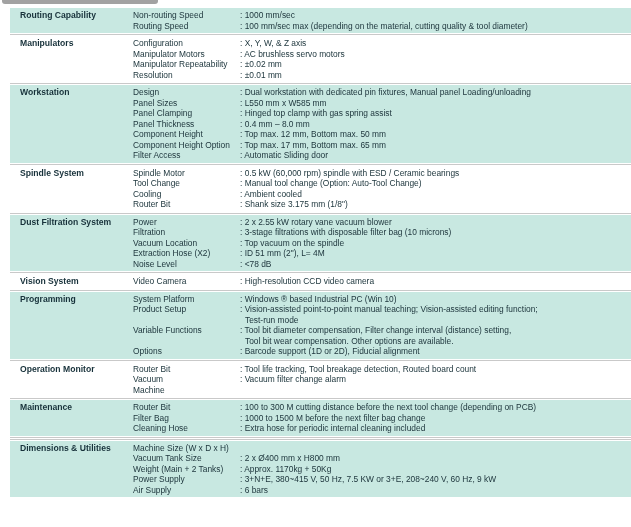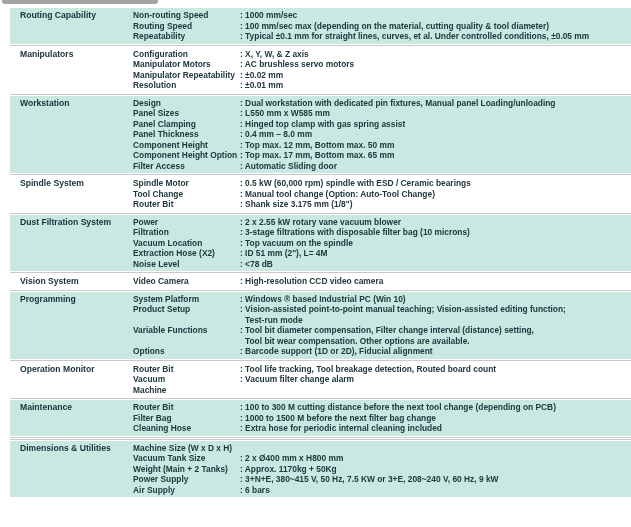--- a/index.html
+++ b/index.html
@@ -50,21 +50,20 @@
   .cat {
     width: 113px;
     flex: 0 0 113px;
     font-weight: bold;
     font-size: 8.6px;
     color: #17313a;
   }
   .content {
     flex: 1 1 auto;
     min-width: 0;
-    font-weight: bold;
   }
   .row {
     display: flex;
     align-items: flex-start;
   }
   .attr {
     width: 107px;
     flex: 0 0 107px;
   }
   .val {
@@ -95,26 +94,20 @@
     <div class="val">
             <div class="val-line">: 1000 mm/sec</div>
           </div>
   </div>
         <div class="row">
     <div class="attr">Routing Speed</div>
     <div class="val">
             <div class="val-line">: 100 mm/sec max (depending on the material, cutting quality &amp; tool diameter)</div>
           </div>
   </div>
-        <div class="row">
-    <div class="attr">Repeatability</div>
-    <div class="val">
-            <div class="val-line">: Typical ±0.1 mm for straight lines, curves, et al. Under controlled conditions, ±0.05 mm</div>
-          </div>
-  </div>
       </div>
   </div>
     <div class="sep"></div>
     <div class="section">
     <div class="cat">Manipulators</div>
     <div class="content">
         <div class="row">
     <div class="attr">Configuration</div>
     <div class="val">
             <div class="val-line">: X, Y, W, &amp; Z axis</div>
@@ -198,20 +191,26 @@
             <div class="val-line">: 0.5 kW (60,000 rpm) spindle with ESD / Ceramic bearings</div>
           </div>
   </div>
         <div class="row">
     <div class="attr">Tool Change</div>
     <div class="val">
             <div class="val-line">: Manual tool change (Option: Auto-Tool Change)</div>
           </div>
   </div>
         <div class="row">
+    <div class="attr">Cooling</div>
+    <div class="val">
+            <div class="val-line">: Ambient cooled</div>
+          </div>
+  </div>
+        <div class="row">
     <div class="attr">Router Bit</div>
     <div class="val">
             <div class="val-line">: Shank size 3.175 mm (1/8")</div>
           </div>
   </div>
       </div>
   </div>
     <div class="sep"></div>
     <div class="section tinted">
     <div class="cat">Dust Filtration System</div>

